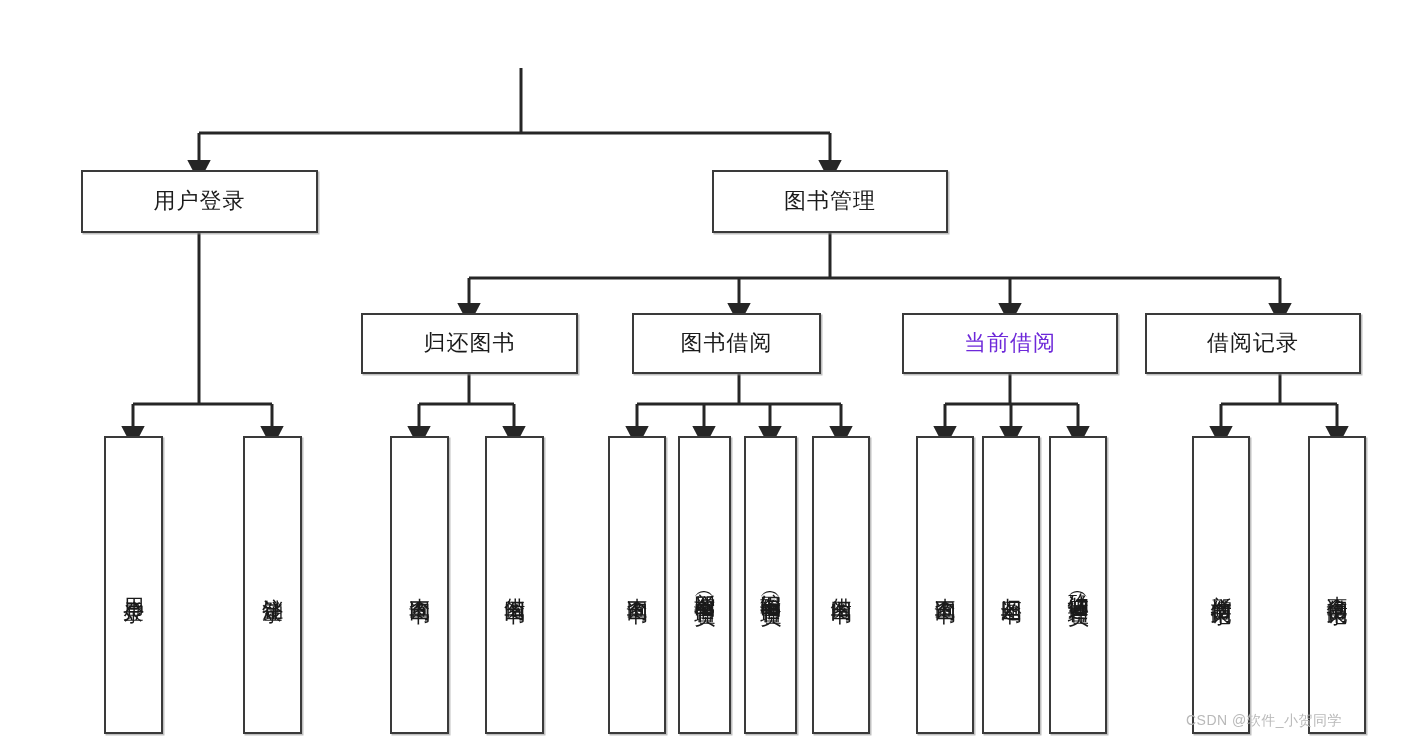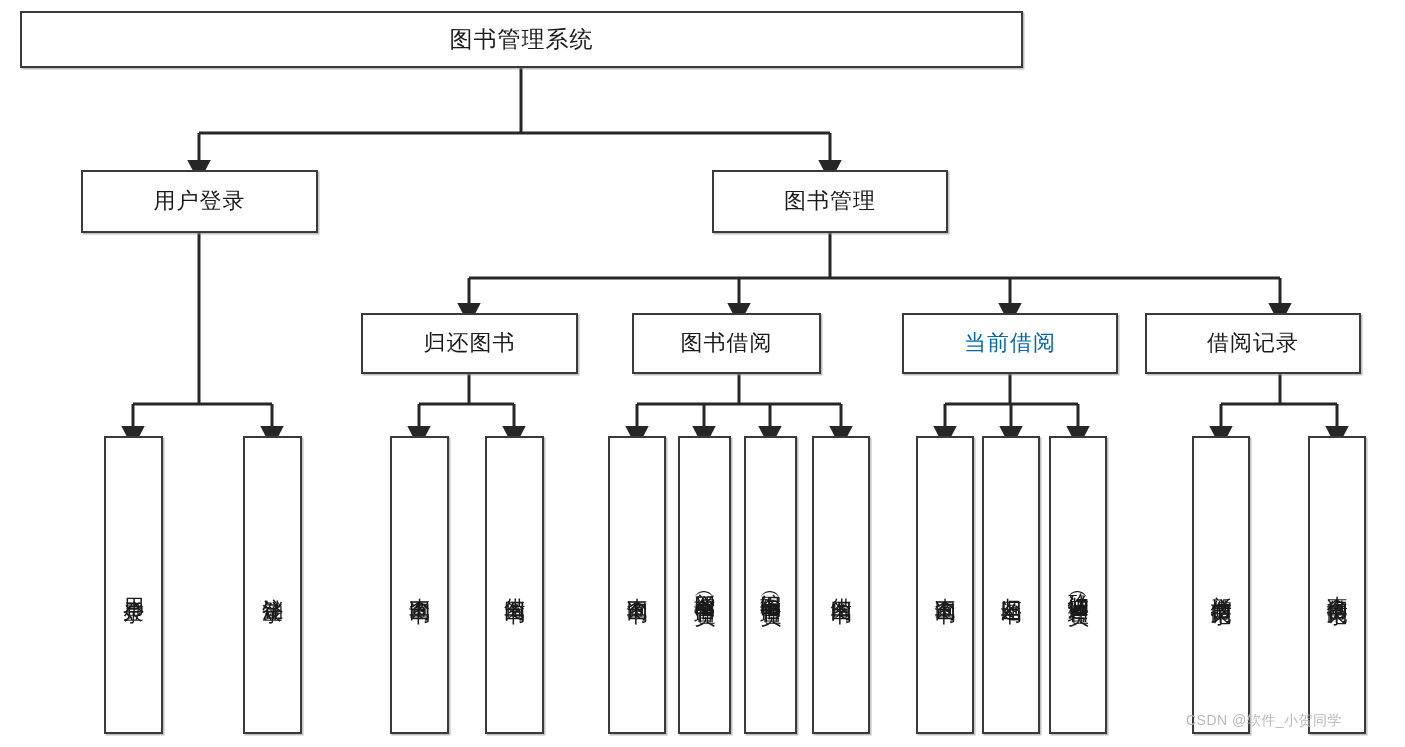--- a/index.html
+++ b/index.html
@@ -117,38 +117,35 @@
       <path d="M1011,404 L1011,429" marker-end="url(#arrow)"></path>
       <path d="M1078,404 L1078,429" marker-end="url(#arrow)"></path>
 
       <path d="M1280,374 L1280,404"></path>
       <path d="M1221,404 L1337,404"></path>
       <path d="M1221,404 L1221,429" marker-end="url(#arrow)"></path>
       <path d="M1337,404 L1337,429" marker-end="url(#arrow)"></path>
     </g>
   </svg>
 
-  <div class="node horizontal title" style="left: 20px; top: 11px; width: 1003px; height: 57px; border-color: rgb(58, 58, 58); background: rgb(255, 255, 255); color: rgb(26, 26, 26);">
-    <span>图书管理系统</span>
-  </div>
 
   <div class="node horizontal" style="left: 81px; top: 170px; width: 237px; height: 63px; border-color: rgb(58, 58, 58); background: rgb(255, 255, 255); color: rgb(26, 26, 26);">
     <span>用户登录</span>
   </div>
   <div class="node horizontal" style="left: 712px; top: 170px; width: 236px; height: 63px; border-color: rgb(58, 58, 58); background: rgb(255, 255, 255); color: rgb(26, 26, 26);">
     <span>图书管理</span>
   </div>
 
   <div class="node horizontal" style="left: 361px; top: 313px; width: 217px; height: 61px; border-color: rgb(58, 58, 58); background: rgb(255, 255, 255); color: rgb(26, 26, 26);">
     <span>归还图书</span>
   </div>
   <div class="node horizontal" style="left: 632px; top: 313px; width: 189px; height: 61px; border-color: rgb(58, 58, 58); background: rgb(255, 255, 255); color: rgb(26, 26, 26);">
     <span>图书借阅</span>
   </div>
-  <div class="node horizontal" style="left: 902px; top: 313px; width: 216px; height: 61px; border-color: rgb(58, 58, 58); background: rgb(255, 255, 255); color: #0369a1;">
+  <div class="node horizontal" style="left: 902px; top: 313px; width: 216px; height: 61px; border-color: rgb(58, 58, 58); background: rgb(255, 255, 255); color: #6d28d9;">
     <span>当前借阅</span>
   </div>
   <div class="node horizontal" style="left: 1145px; top: 313px; width: 216px; height: 61px; border-color: rgb(58, 58, 58); background: rgb(255, 255, 255); color: rgb(26, 26, 26);">
     <span>借阅记录</span>
   </div>
 
   <div class="node vertical" style="left: 104px; top: 436px; width: 59px; height: 298px; border-color: rgb(58, 58, 58); background: rgb(255, 255, 255); color: rgb(26, 26, 26);">
     <span>用户登录</span>
   </div>
   <div class="node vertical" style="left: 243px; top: 436px; width: 59px; height: 298px; border-color: rgb(58, 58, 58); background: rgb(255, 255, 255); color: rgb(26, 26, 26);">

